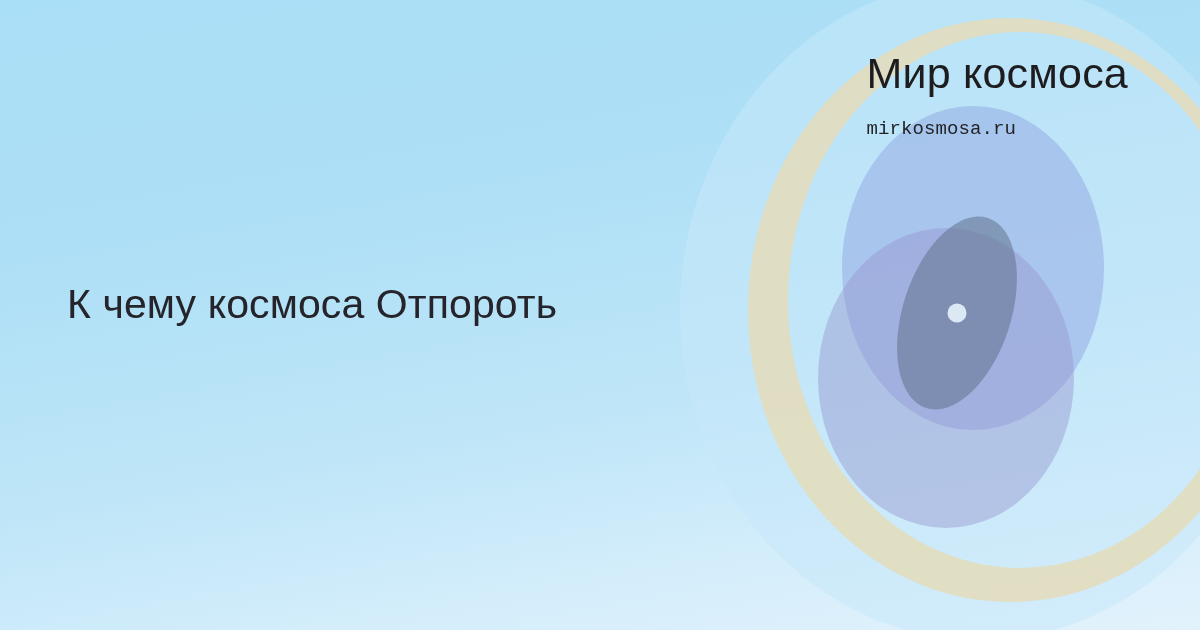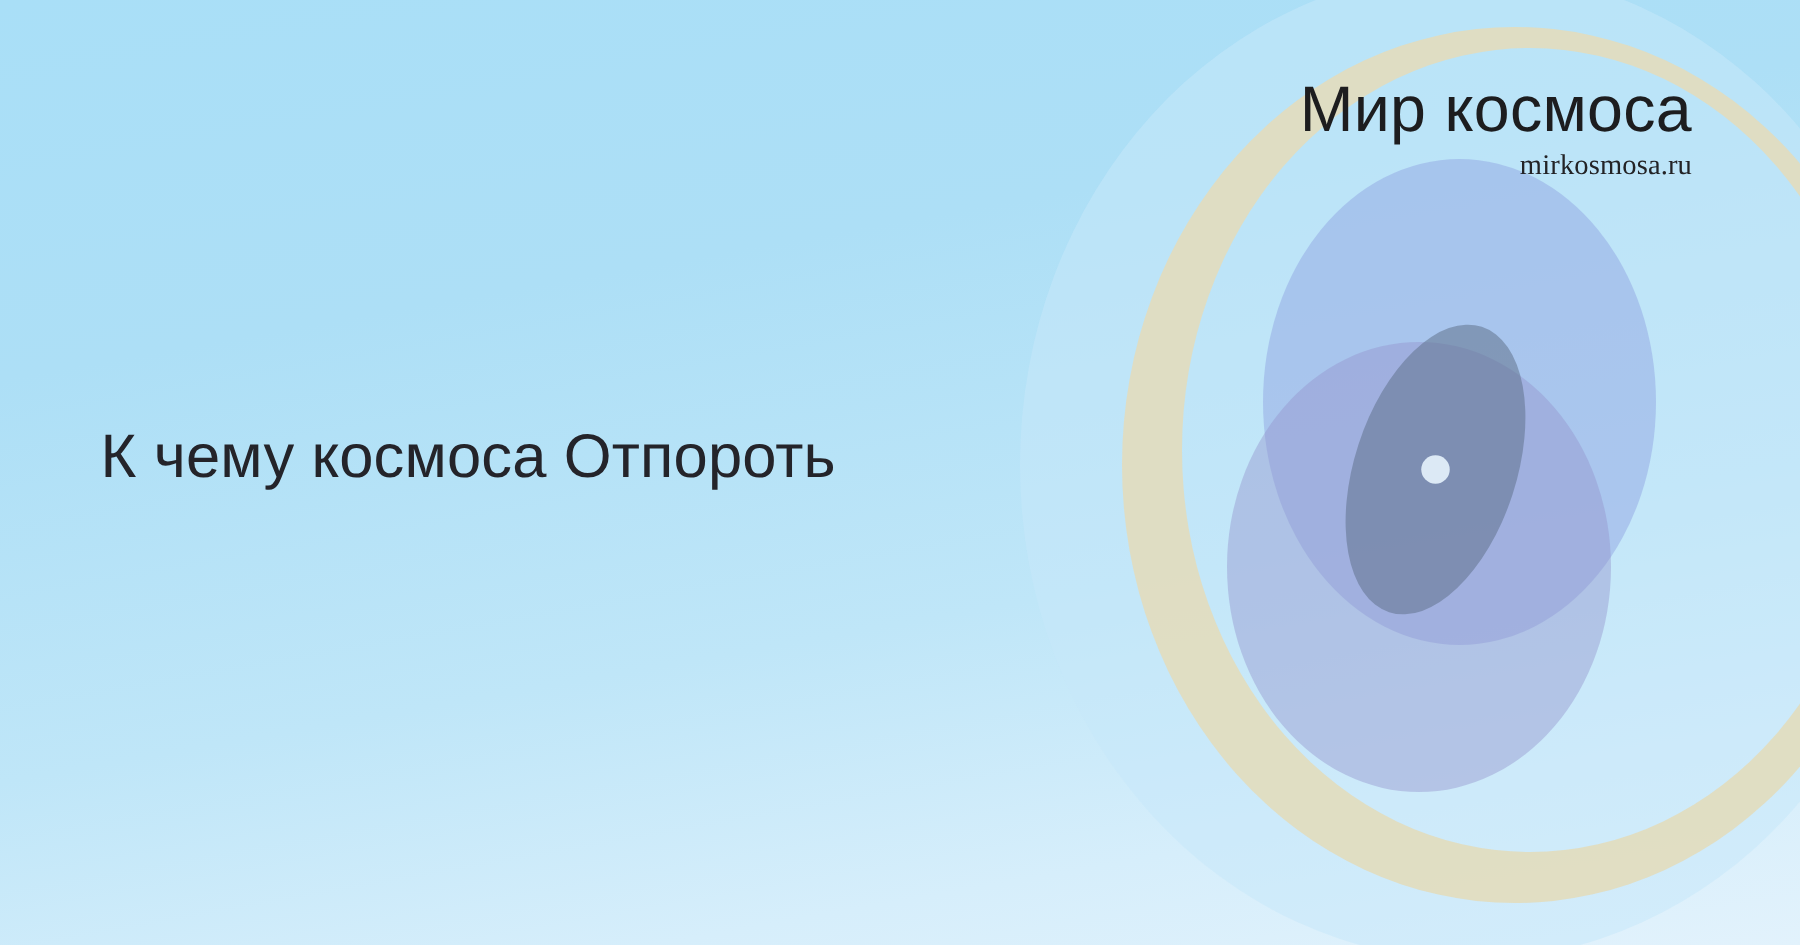--- a/index.html
+++ b/index.html
@@ -29,39 +29,38 @@
     width: 1200px;
     height: 630px;
     pointer-events: none;
   }
 
   
   #logo-block {
     position: absolute;
     right: 72px;
     top: 52px;
-    text-align: right;
     z-index: 5;
   }
   #logo-title {
     font-family: "Liberation Sans", sans-serif;
     font-size: 43px;
     font-weight: 400;
     line-height: 1.0;
     color: #1d1d1f;
     letter-spacing: 0.2px;
     white-space: nowrap;
   }
   #logo-domain {
-    font-family: Liberation Serif, serif;
+    font-family: Liberation Mono, monospace;
     font-size: 19px;
     font-weight: 400;
     line-height: 1.0;
     color: #232326;
-    margin-top: 6px;
+    margin-top: 25px;
     letter-spacing: 0.1px;
     white-space: nowrap;
   }
 
   
   #headline {
     position: absolute;
     left: 67px;
     top: 253px;
     z-index: 5;

